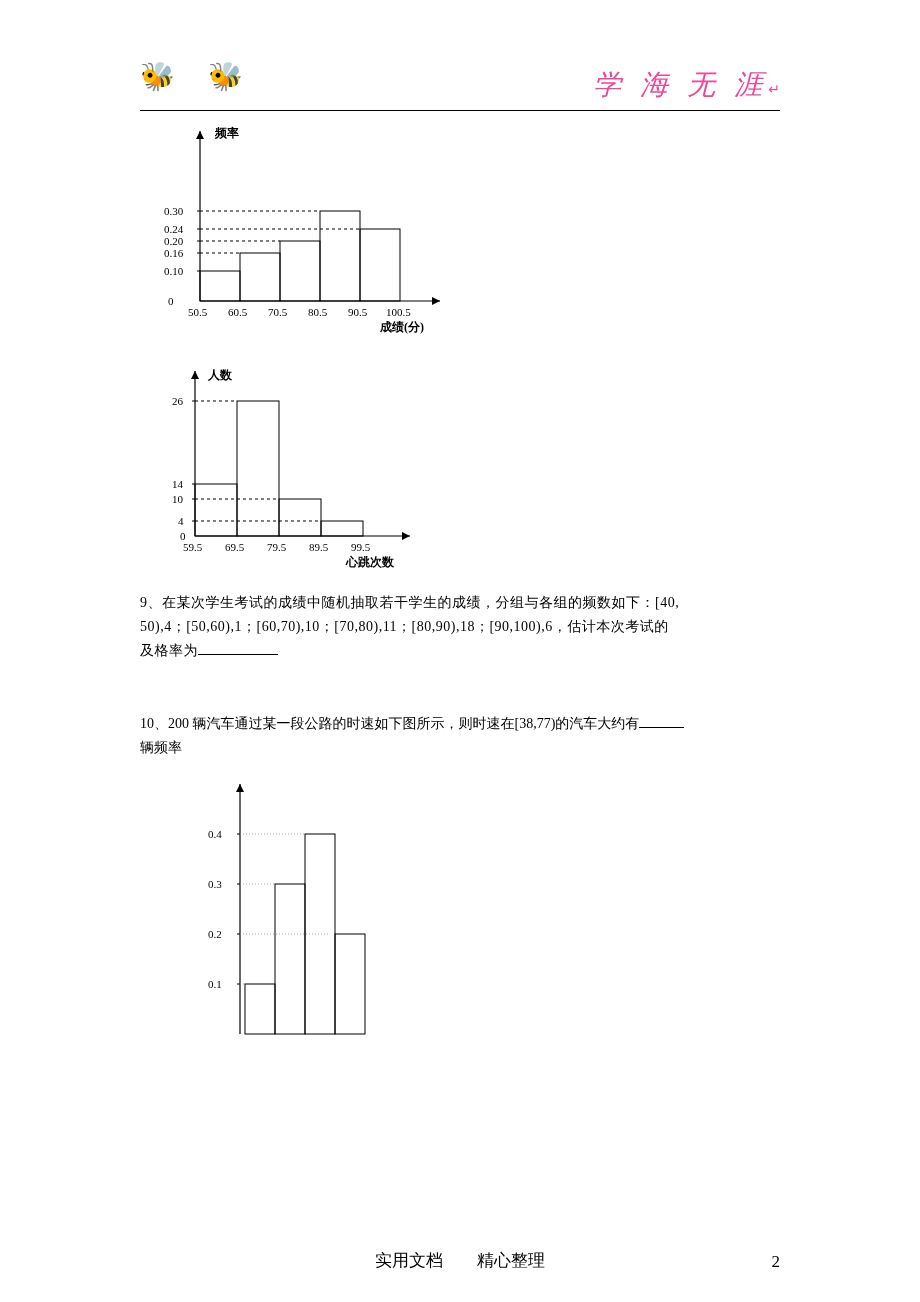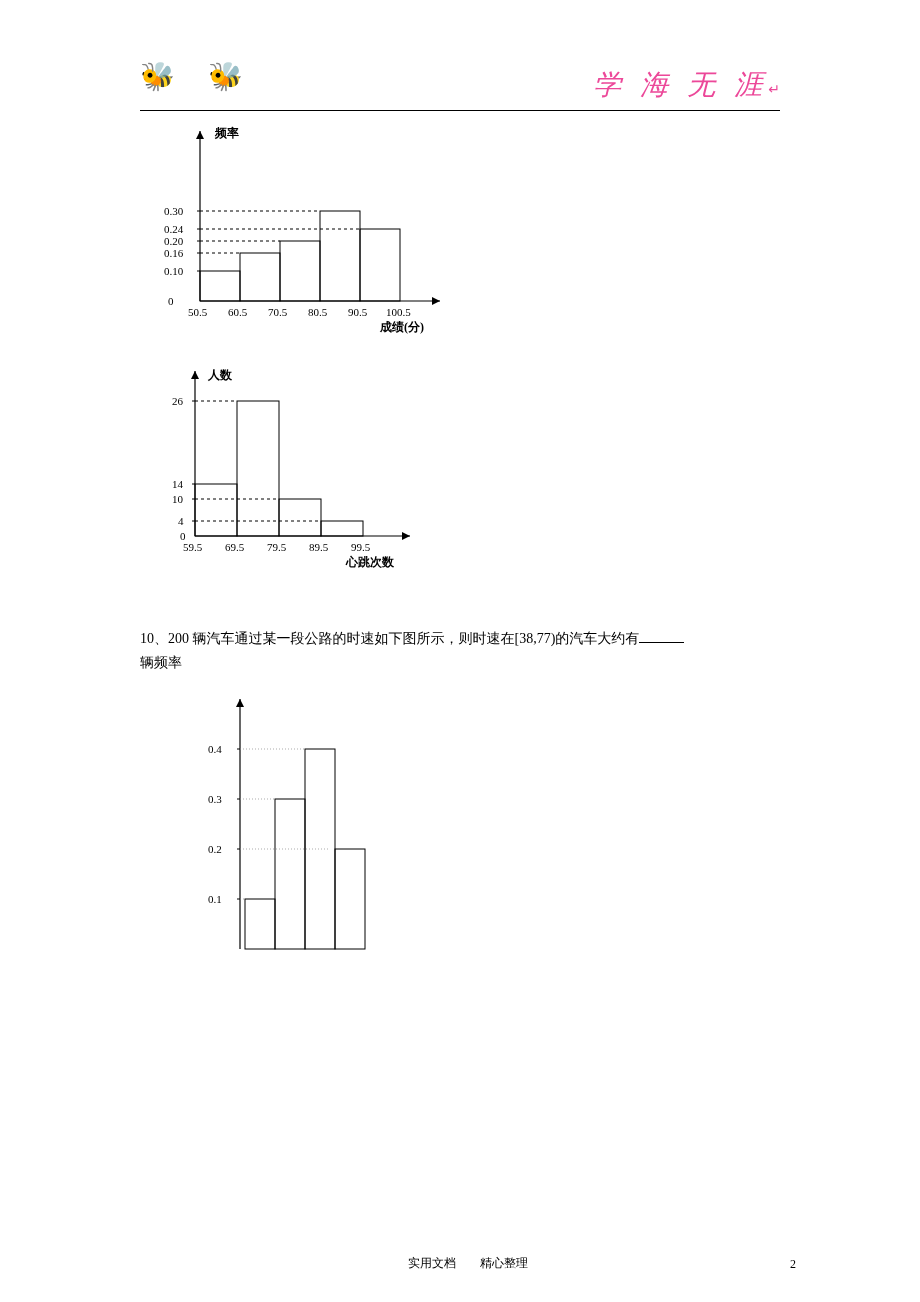--- a/index.html
+++ b/index.html
@@ -55,22 +55,22 @@
   .chart-container {
     margin: 10px 0 20px 10px;
   }
   svg { display: block; }
   .axis-label { font-size: 12px; font-family: "SimSun", serif; font-weight: bold;}
   .tick-label { font-size: 11px; font-family: "SimSun", serif; }
   .footer {
     position: absolute;
     bottom: 30px;
     left: 140px;
-    right: 124px;
-    font-size: 12px;
+    right: 140px;
+    font-size: 17px;
   }
   .footer-center { text-align: center; }
   .footer-pagenum { position: absolute; right: 0; bottom: 0; }
   .indent { padding-left: 3em; display: block; }
   .q9-text { letter-spacing: 0.5px; }
 </style>
 </head>
 <body>
 
 <div class="page">
@@ -170,20 +170,25 @@
         <text x="33" y="190">59.5</text>
         <text x="75" y="190">69.5</text>
         <text x="117" y="190">79.5</text>
         <text x="159" y="190">89.5</text>
         <text x="201" y="190">99.5</text>
       </g>
       <text x="196" y="205" class="axis-label">心跳次数</text>
     </svg>
   </div>
 
+  <div class="question q9-text">
+    <span>9</span><span>、在某次学生考试的成绩中随机抽取若干学生的成绩，分组与各组的频数如下：[40,</span><br>
+    <span>50),4；[50,60),1；[60,70),10；[70,80),11；[80,90),18；[90,100),6，估计本次考试的</span><br>
+    <span>及格率为</span><span class="blank" style="min-width:80px"></span>
+  </div>
 
   <div style="height:30px"></div>
 
   <div class="question">
     <span>10</span><span>、200 辆汽车通过某一段公路的时速如下图所示，则时速在</span><span style="font-family:serif">[38,77)</span><span>的汽车大约有</span><span class="blank" style="min-width:45px"></span><br>
     <span>辆频率</span>
   </div>
 
   <div class="chart-container" style="margin-left:40px">
     <svg width="260" height="280">

